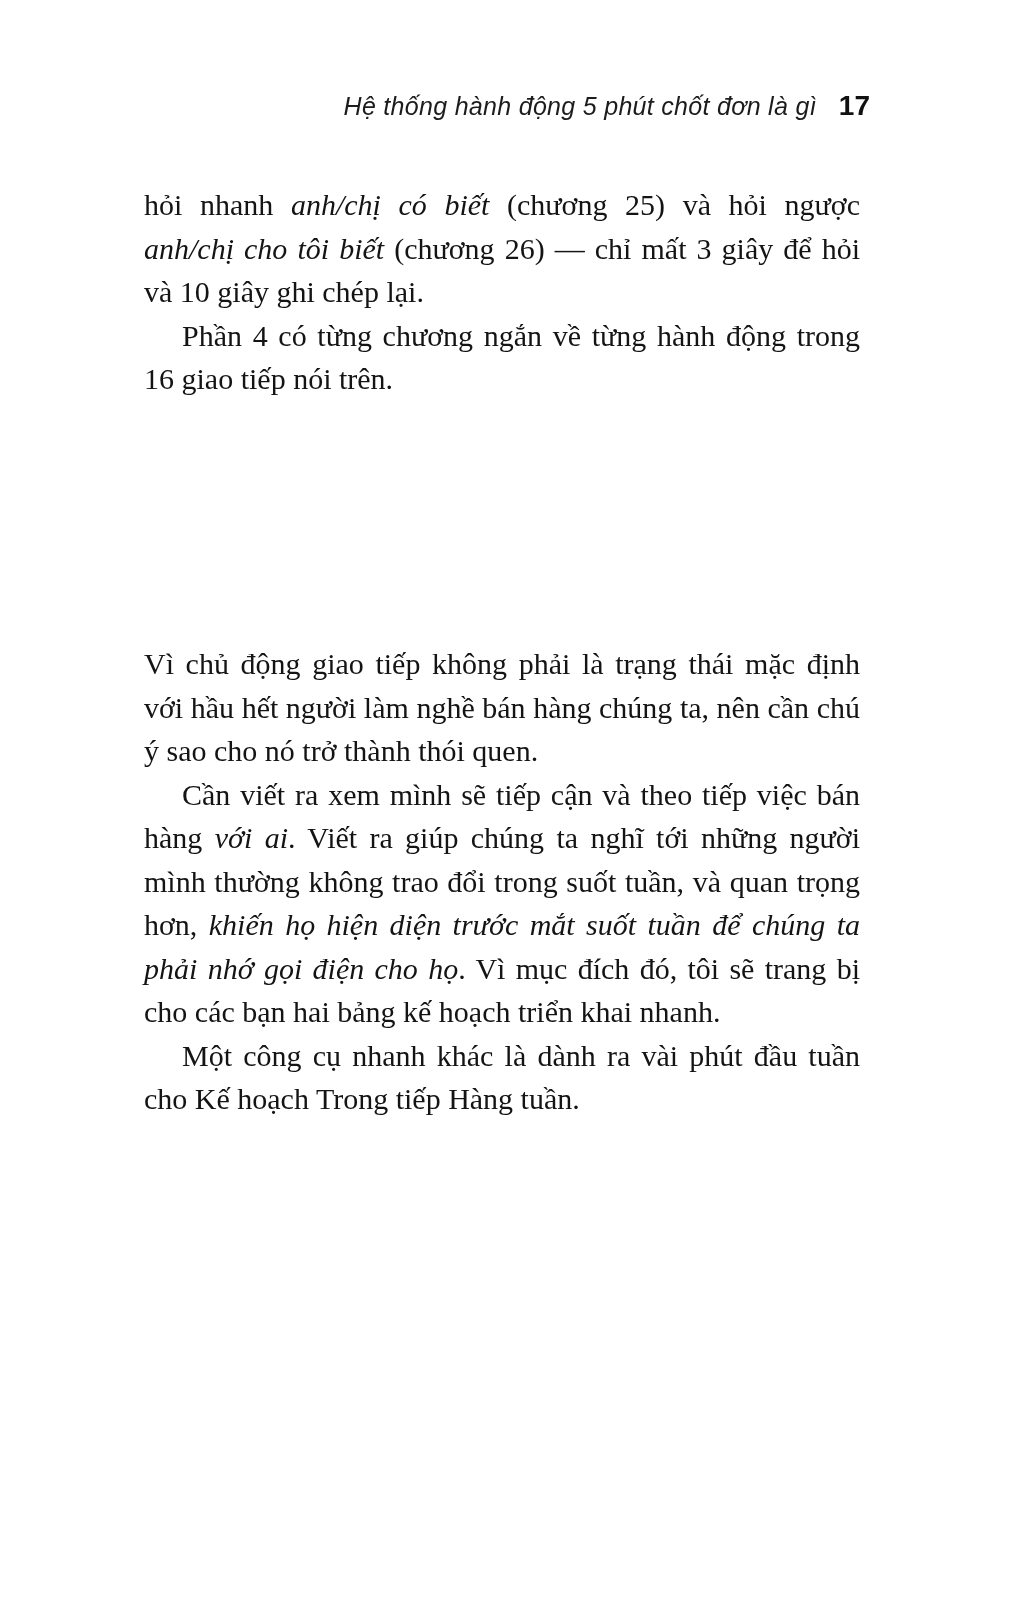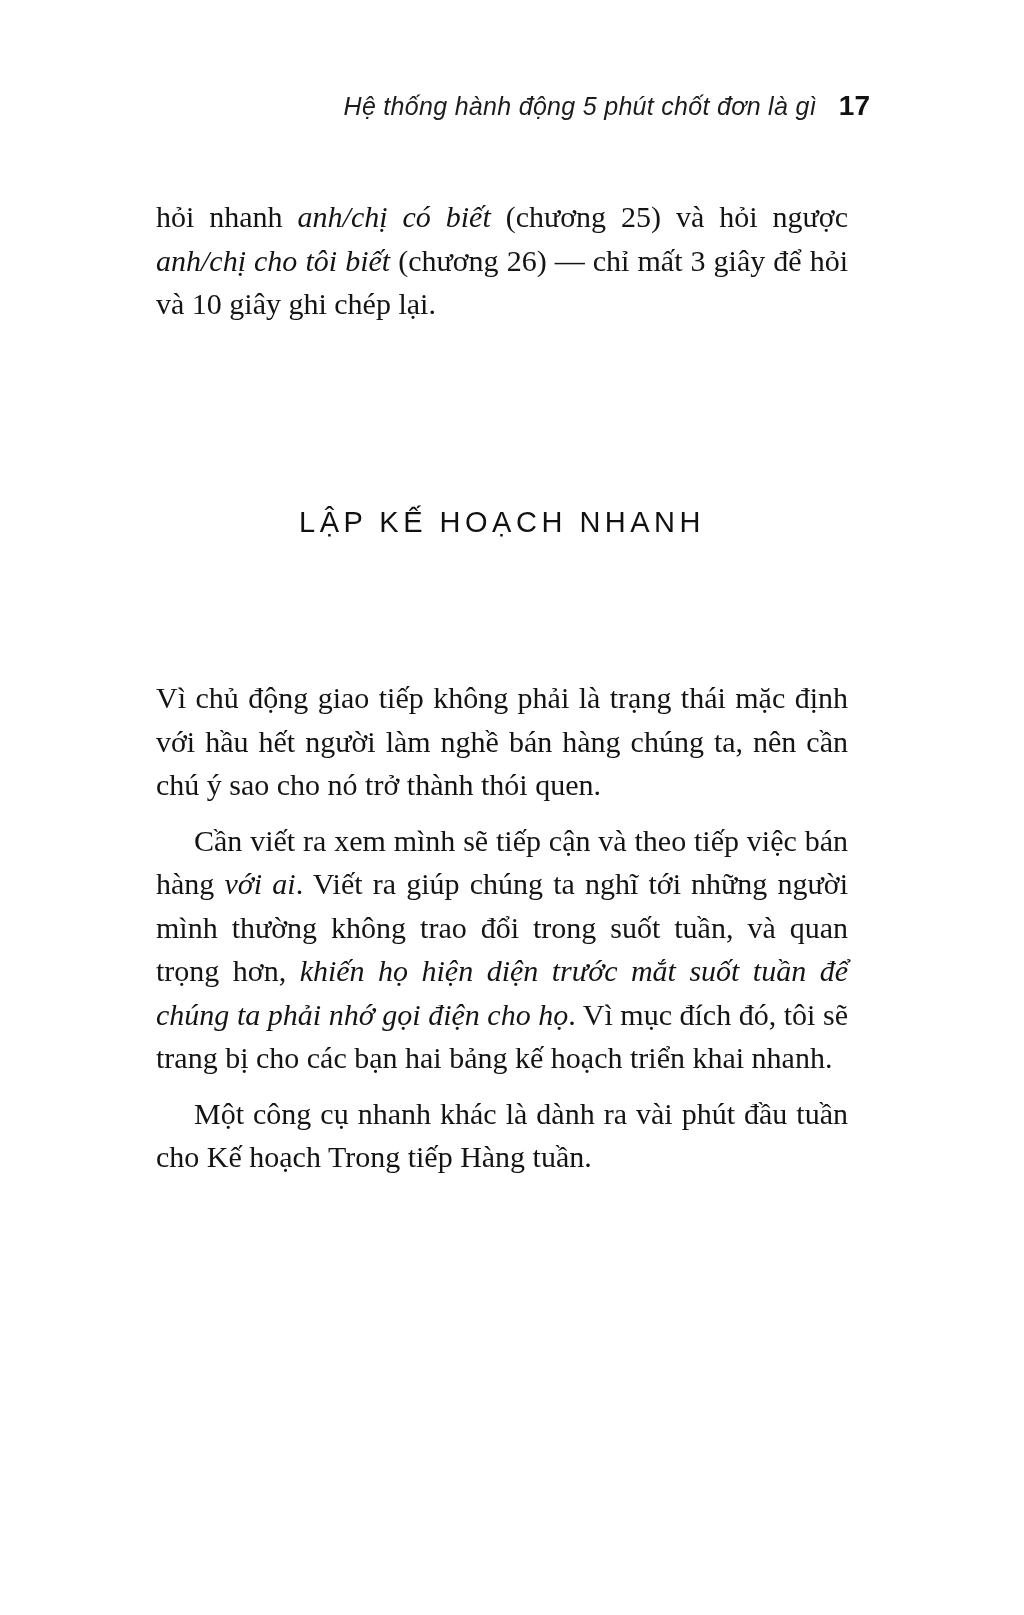--- a/index.html
+++ b/index.html
@@ -29,23 +29,23 @@
     font-weight:bold;
     font-size:28px;
     color:#111111;
     margin-left:22px;
   }
   .text-block{
     position:absolute;
     left:144px;width:716px;
   }
   .body-top{top:183px;}
-  .body-bottom{top:664px;}
+  .body-bottom{top:642px;}
   p.para{
-    margin:12px;
+    margin:0;
     font-size:30px;
     line-height:43.5px;
     text-align:justify;
     color:#141414;
   }
   p.para.indent{text-indent:38px;}
   p.para em{font-style:italic;}
   .section-heading{
     position:absolute;
     left:144px;top:497px;width:716px;
@@ -63,24 +63,25 @@
 <body>
 
 <div class="page">
 
   <div class="running-header">
     <span class="title">Hệ thống hành động 5 phút chốt đơn là gì</span><span class="pagenum">17</span>
   </div>
 
   <div class="text-block body-top" id="body-top">
       <p class="para"><span>hỏi nhanh </span><em>anh/chị có biết</em><span> (chương 25) và hỏi ngược </span><em>anh/chị cho tôi biết</em><span> (chương 26) — chỉ mất 3 giây để hỏi và 10 giây ghi chép lại.</span></p>
+      <p class="para indent"><span>Phần 4 có từng chương ngắn về từng hành động trong 16 giao tiếp nói trên.</span></p>
     </div>
 
   <h2 class="section-heading">
-    <span>LẬP KẾ HOẠCH NHANH</span><br>
+    <br>
   </h2>
 
   <div class="text-block body-bottom" id="body-bottom">
       <p class="para"><span>Vì chủ động giao tiếp không phải là trạng thái mặc định với hầu hết người làm nghề bán hàng chúng ta, nên cần chú ý sao cho nó trở thành thói quen.</span></p>
       <p class="para indent"><span>Cần viết ra xem mình sẽ tiếp cận và theo tiếp việc bán hàng </span><em>với ai</em><span>. Viết ra giúp chúng ta nghĩ tới những người mình thường không trao đổi trong suốt tuần, và quan trọng hơn, </span><em>khiến họ hiện diện trước mắt suốt tuần để chúng ta phải nhớ gọi điện cho họ</em><span>. Vì mục đích đó, tôi sẽ trang bị cho các bạn hai bảng kế hoạch triển khai nhanh.</span></p>
       <p class="para indent"><span>Một công cụ nhanh khác là dành ra vài phút đầu tuần cho Kế hoạch Trong tiếp Hàng tuần.</span></p>
     </div>
 
 </div>
 

